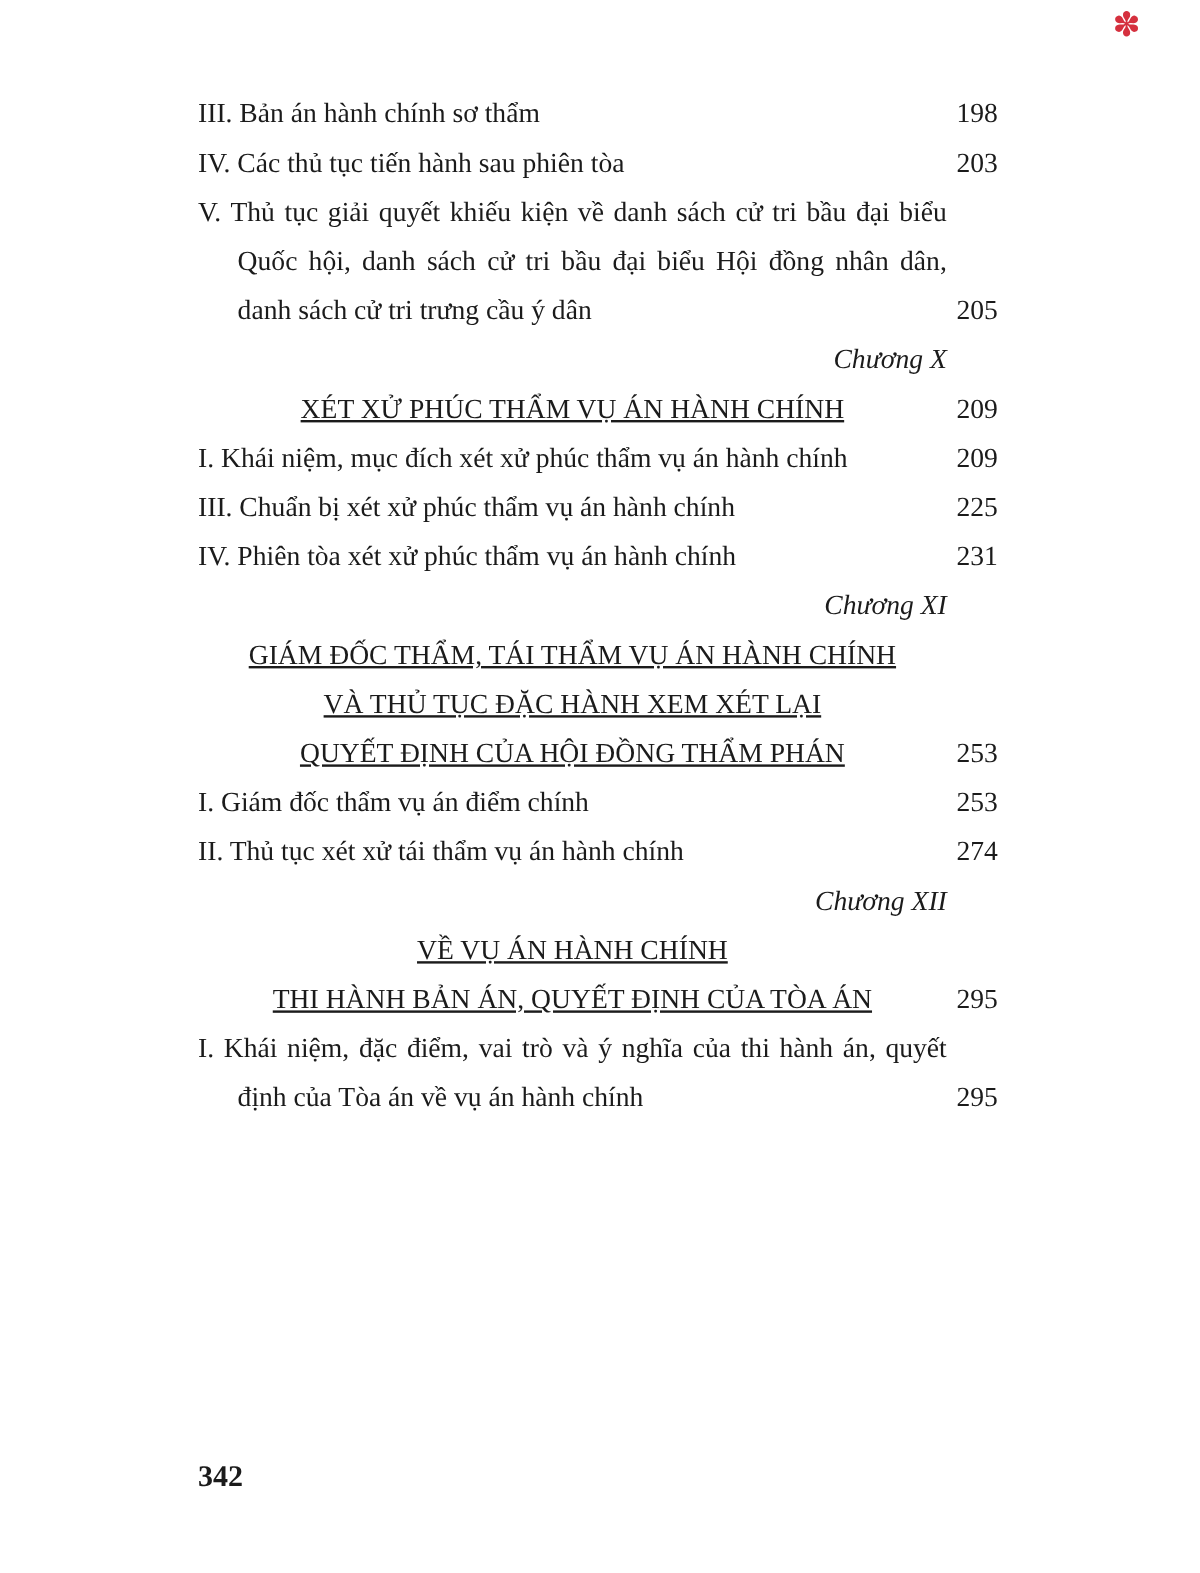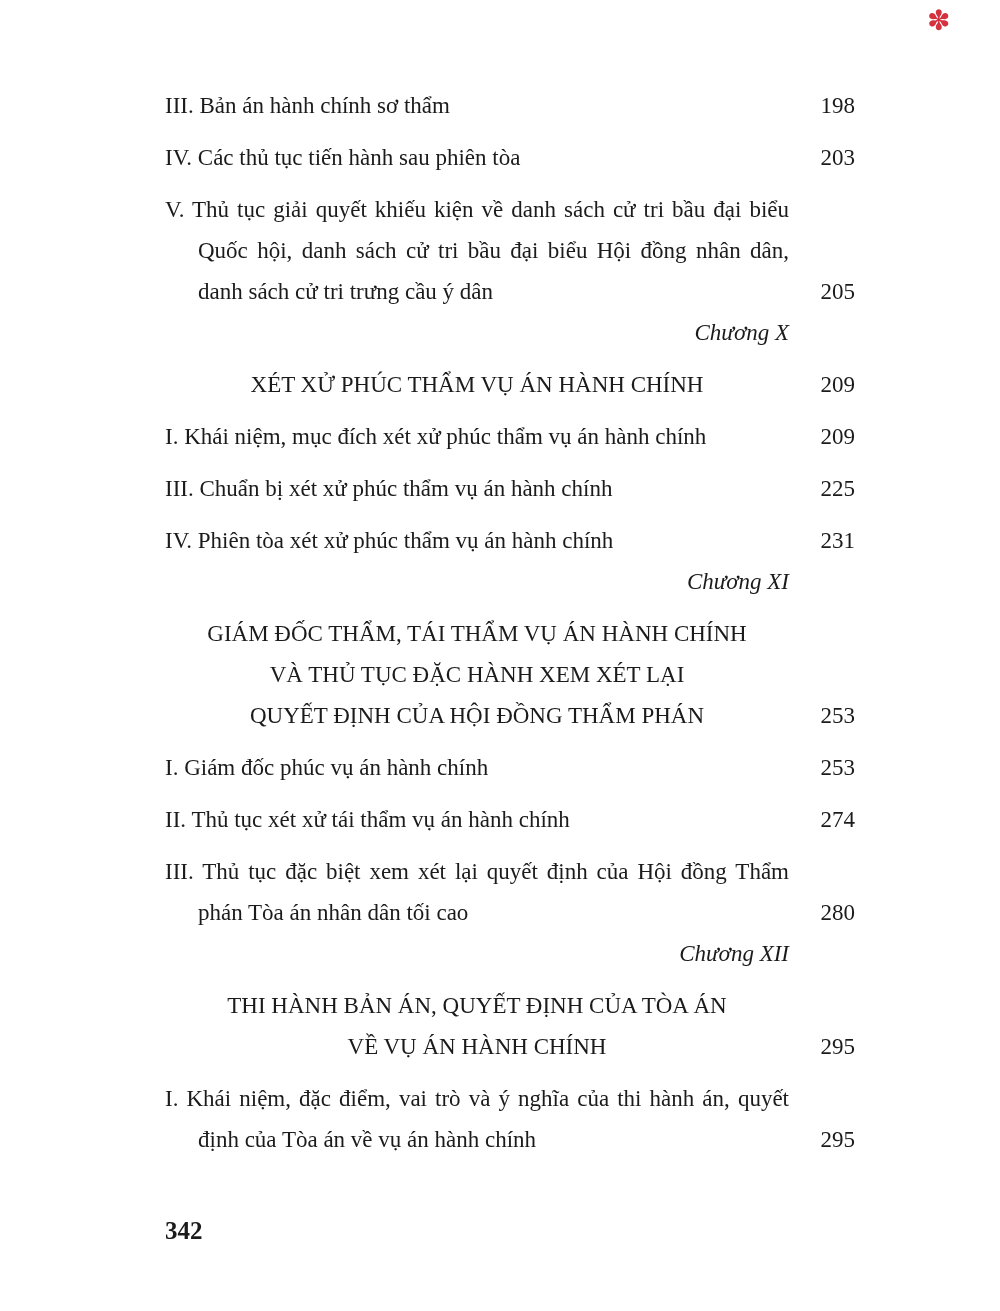--- a/index.html
+++ b/index.html
@@ -29,30 +29,30 @@
     font-size: 23px;
     line-height: 41px;
   }
   .entry { display: flex; }
   .etext {
     flex: 1;
     text-align: justify;
     padding-left: 33px;
     text-indent: -33px;
     padding-right: 8px;
-    margin-top: 11px;
   }
   .etext.center {
     text-align: center;
     padding-left: 0;
     text-indent: 0;
+    text-decoration: underline;
   }
   .epage {
     width: 58px;
-    text-align: right;
+    text-align: left;
     align-self: flex-end;
     white-space: nowrap;
   }
   .chapter-label {
     width: 624px;
     text-align: right;
     font-style: italic;
   }
   .folio {
     position: absolute;
@@ -108,37 +108,33 @@
     <div class="chapter-label">Chương XI</div>
     <div class="entry">
       <div class="etext center">
         <div>GIÁM ĐỐC THẨM, TÁI THẨM VỤ ÁN HÀNH CHÍNH</div>
         <div>VÀ THỦ TỤC ĐẶC HÀNH XEM XÉT LẠI</div>
         <div>QUYẾT ĐỊNH CỦA HỘI ĐỒNG THẨM PHÁN</div>
       </div>
       <div class="epage">253</div>
     </div>
     <div class="entry">
-      <div class="etext">I. Giám đốc phúc vụ án hành chính</div>
+      <div class="etext">I. Giám đốc thẩm vụ án điểm chính</div>
       <div class="epage">253</div>
     </div>
     <div class="entry">
       <div class="etext">II. Thủ tục xét xử tái thẩm vụ án hành chính</div>
       <div class="epage">274</div>
     </div>
-    <div class="entry">
-      <div class="etext">III. Thủ tục đặc biệt xem xét lại quyết định của Hội đồng Thẩm phán Tòa án nhân dân tối cao</div>
-      <div class="epage">280</div>
-    </div>
 
     <div class="chapter-label">Chương XII</div>
     <div class="entry">
       <div class="etext center">
+        <div>VỀ VỤ ÁN HÀNH CHÍNH</div>
         <div>THI HÀNH BẢN ÁN, QUYẾT ĐỊNH CỦA TÒA ÁN</div>
-        <div>VỀ VỤ ÁN HÀNH CHÍNH</div>
       </div>
       <div class="epage">295</div>
     </div>
     <div class="entry">
       <div class="etext">I. Khái niệm, đặc điểm, vai trò và ý nghĩa của thi hành án, quyết định của Tòa án về vụ án hành chính</div>
       <div class="epage">295</div>
     </div>
 
   </div>
 

